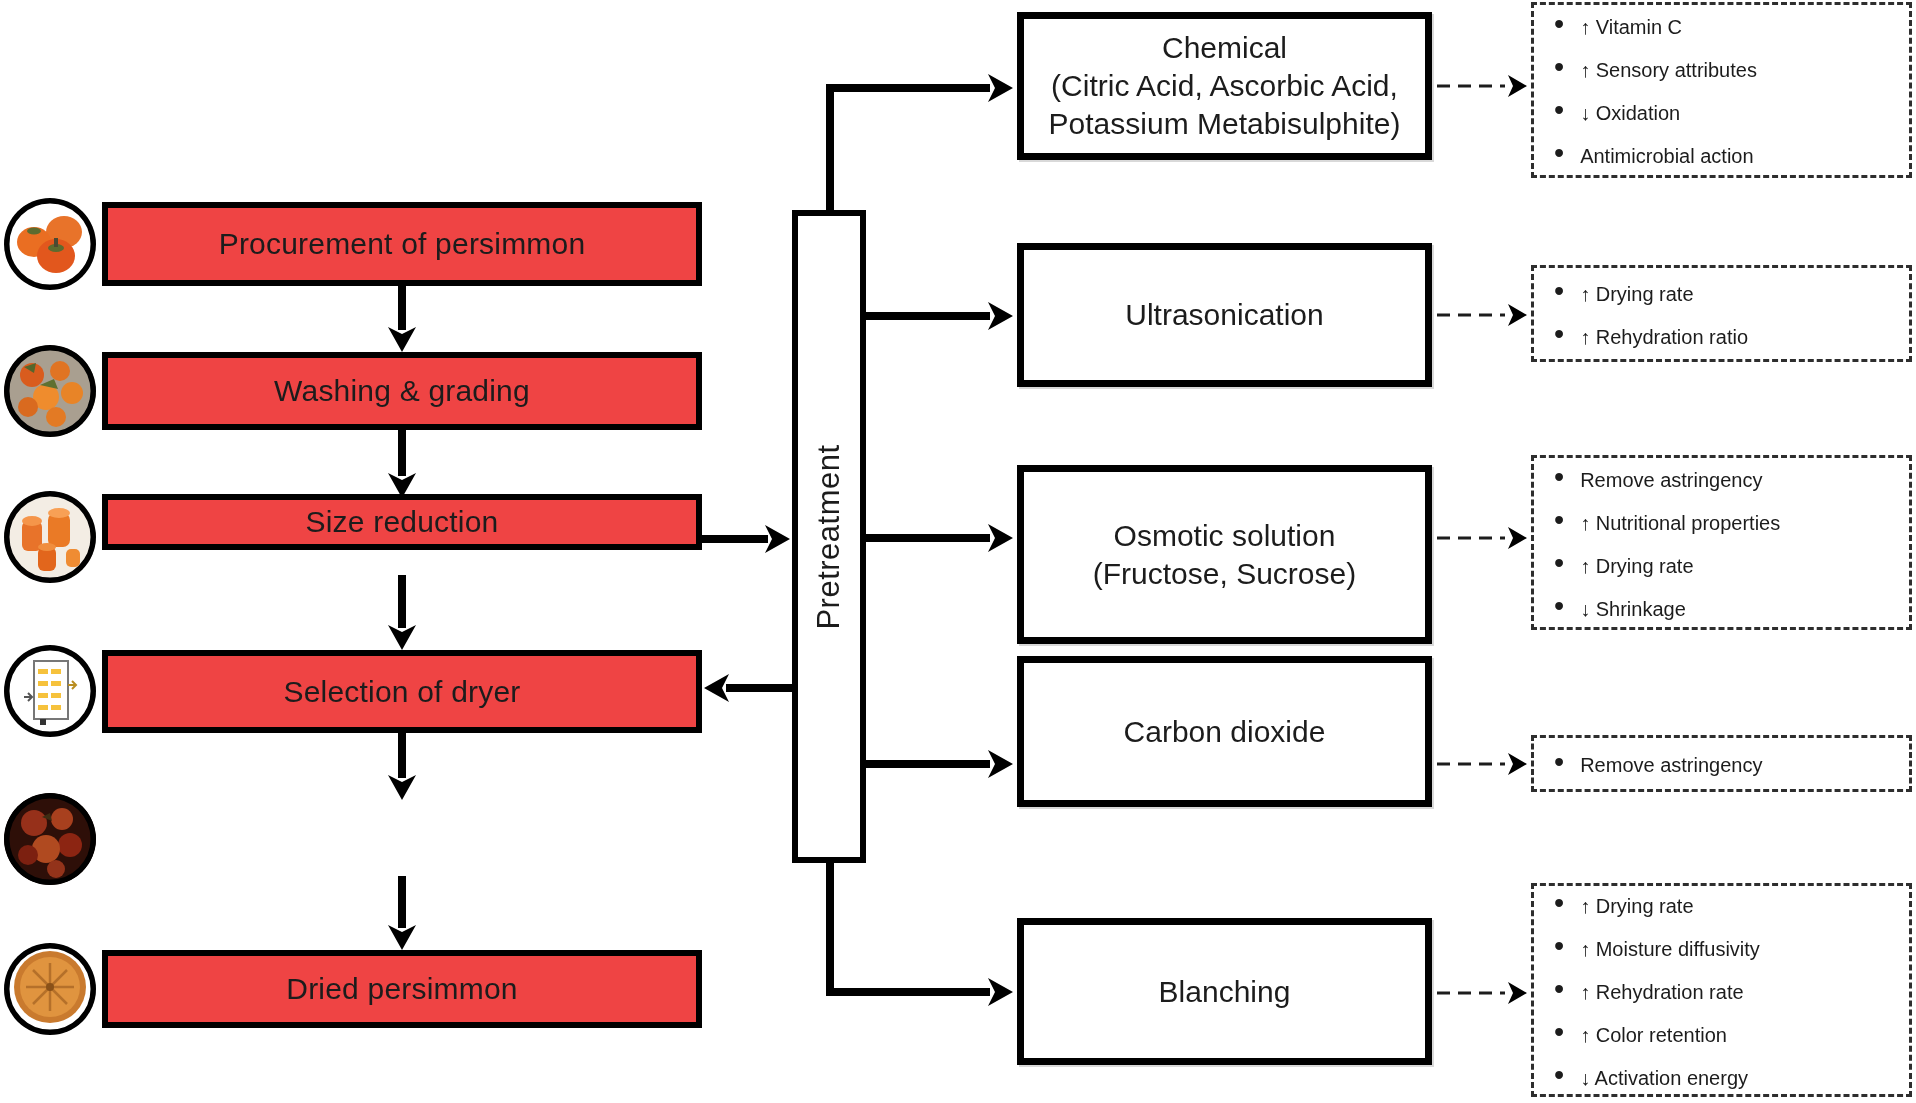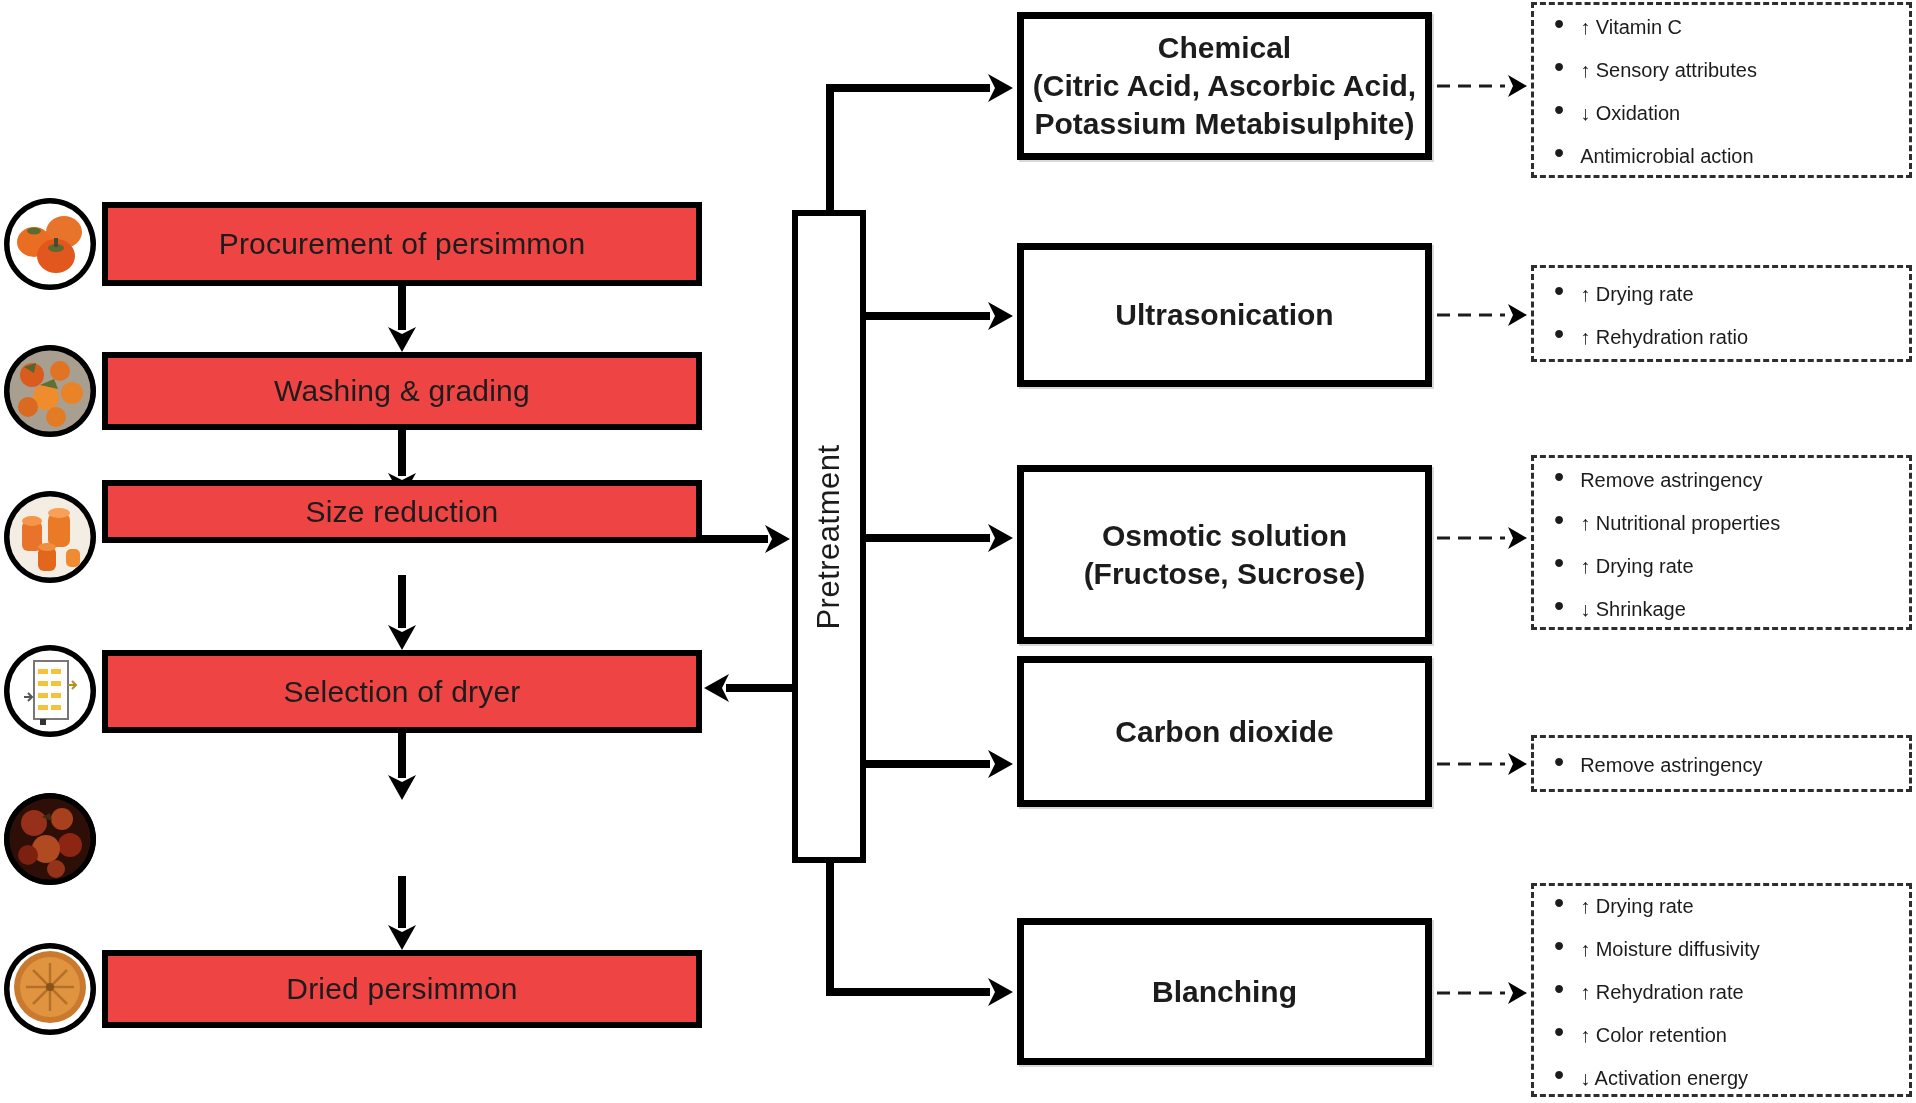--- a/index.html
+++ b/index.html
@@ -13,21 +13,20 @@
     border:6px solid #000;background:#ef4444;
     display:flex;align-items:center;justify-content:center;
     font-size:30px;letter-spacing:.2px;
   }
   .methodbox{
     position:absolute;left:1017px;width:415px;box-sizing:border-box;
     border:7px solid #000;background:#fff;
     display:flex;align-items:center;justify-content:center;
     font-size:30px;text-align:center;white-space:pre-line;line-height:38px;
     box-shadow:2px 2px 0 rgba(0,0,0,.15);
-    font-weight:bold;
   }
   .outcomebox{
     position:absolute;left:1531px;width:381px;box-sizing:border-box;
     border:3px dashed #2e2e2e;background:#fff;
     display:flex;flex-direction:column;justify-content:center;
     padding-left:20px;padding-right:4px;
   }
   .effect{
     display:flex;align-items:baseline;font-size:20px;line-height:40px;white-space:nowrap;
   }
@@ -211,21 +210,21 @@
       <circle cx="46" cy="46" r="43.5" fill="none" stroke="#000" stroke-width="6"></circle>
     </svg>
   </div>
 
   <div class="stepbox" style="top:202px;height:84px">
     <span>Procurement of persimmon</span>
   </div>
   <div class="stepbox" style="top:352px;height:78px">
     <span>Washing &amp; grading</span>
   </div>
-  <div class="stepbox" style="top:480px;height:63px">
+  <div class="stepbox" style="top:494px;height:56px">
     <span>Size reduction</span>
   </div>
   <div class="stepbox" style="top:650px;height:83px">
     <span>Selection of dryer</span>
   </div>
   <div class="stepbox" style="top:950px;height:78px">
     <span>Dried persimmon</span>
   </div>
 
   <div class="hub">

